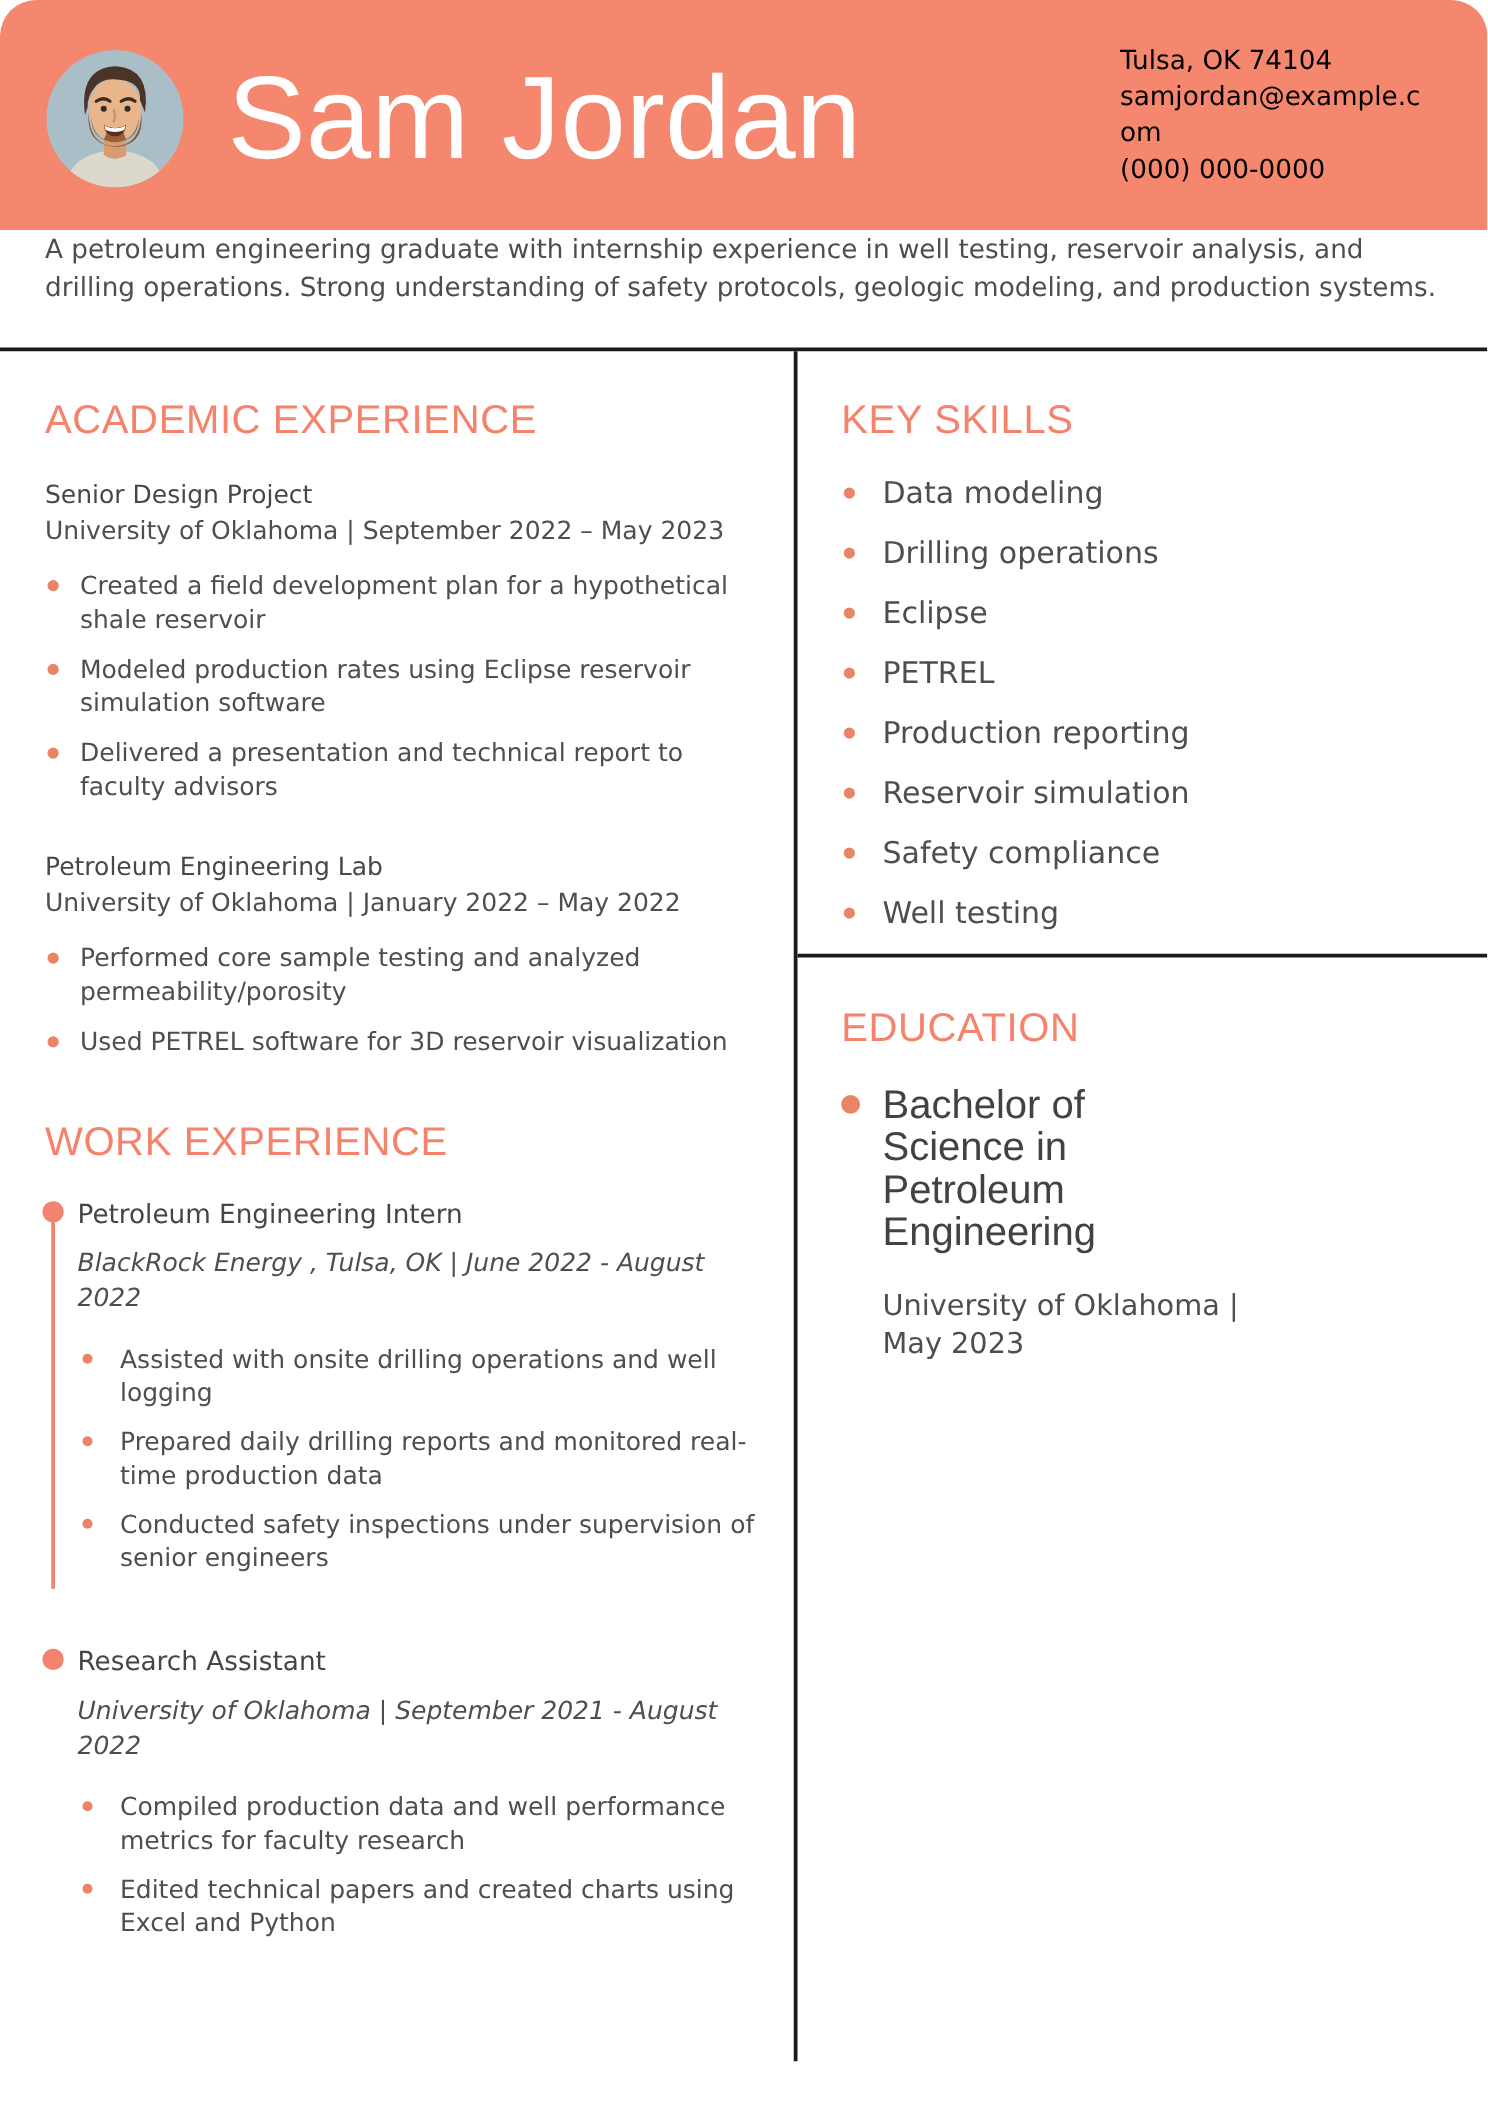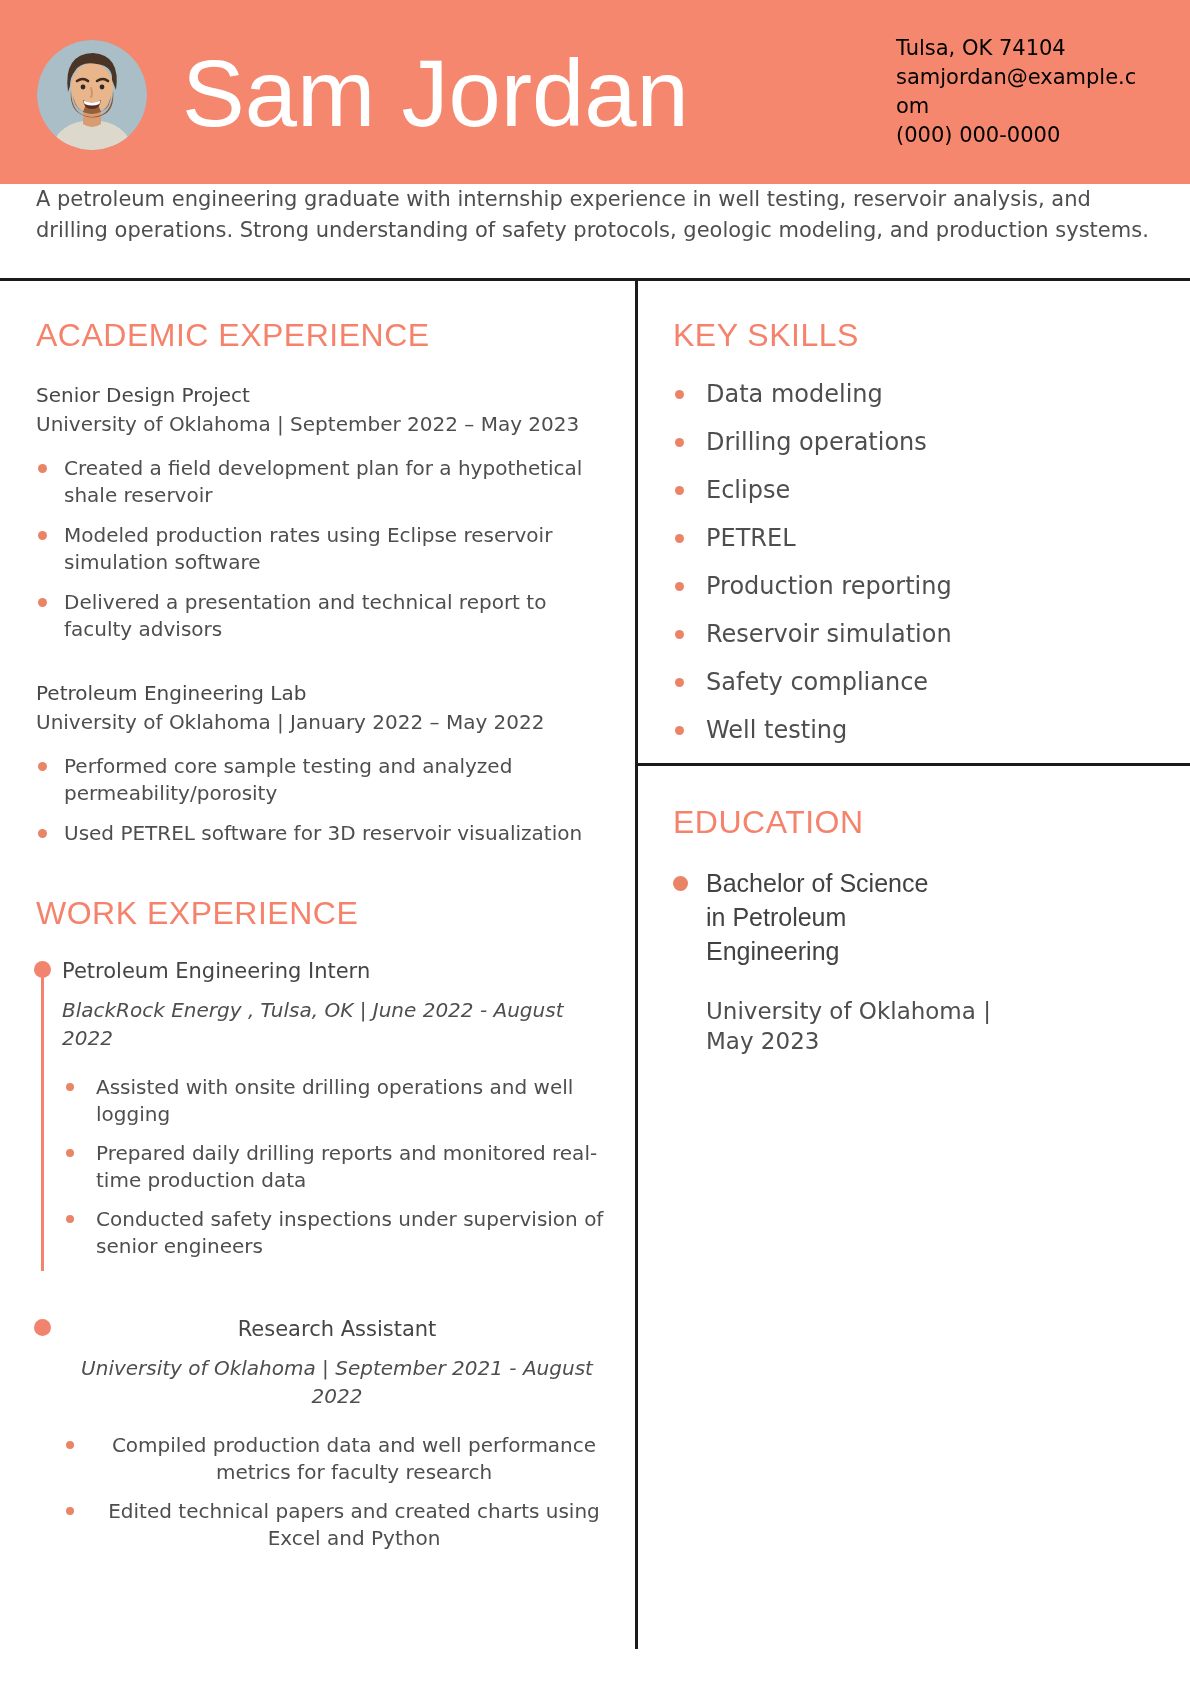--- a/index.html
+++ b/index.html
@@ -1,20 +1,21 @@
 <!DOCTYPE html>
 <html><head>
 <meta charset="utf-8">
 <style>
   * { margin:0; padding:0; box-sizing:border-box; }
   html,body { background:#ffffff; }
   .page {
     position:relative; width:1190px; height:1684px; margin:0 auto;
     background:#ffffff; font-family:"DejaVu Sans", sans-serif; color:#4e4e4e;
     overflow:hidden;
+    border-radius:29px;
   }
 
   
   .header {
     height:184px; background:#f5876e; display:flex; align-items:center;
     position:relative;
   }
   .photo {
     width:110px; height:110px; border-radius:50%; overflow:hidden;
     margin-left:37px; flex:0 0 auto; margin-top:6px;
@@ -65,21 +66,21 @@
     border-radius:50%; background:#ea8467;
   }
 
   
   .timeline { position:relative; margin-top:24px; }
   .rail {
     position:absolute; left:5px; top:12px; width:3px; height:302px;
     background:#f2836e;
   }
   .job { position:relative; padding-left:26px; }
-  .job + .job { margin-top:55px;text-align:center; }
+  .job + .job { margin-top:55px; }
   .job-dot {
     position:absolute; left:-2px; top:4px; width:17px; height:17px;
     border-radius:50%; background:#f2836e;
   }
   .job-title { font-size:21px; line-height:29px; color:#454545; }
   .job-subtitle { font-style:italic; font-size:20px; line-height:28px; color:#4e4e4e; margin-top:10px; }
   .job ul.dotlist { margin-top:22px; }
   .job ul.dotlist li { padding-left:30px; margin-left:4px; margin-bottom:12px; }
   .job ul.dotlist li::before { left:0; width:8px; height:8px; }
 
@@ -96,21 +97,21 @@
 
   .hr-right { height:3px; background:#1b1b1b; margin:18px -28px 0 -35px; }
 
   
   .edu-item { position:relative; padding-left:33px; margin-top:24px; }
   .edu-dot {
     position:absolute; left:0; top:10px; width:15px; height:15px;
     border-radius:50%; background:#ea8467;
   }
   .edu-degree {
-    font-family:"Liberation Sans", sans-serif; font-size:25px; line-height:34px;
+    font-family:"Liberation Sans", sans-serif; font-size:32px; line-height:34px;
     color:#424242; max-width:245px;
   }
   .edu-detail { font-size:23px; line-height:30px; color:#4e4e4e; margin-top:28px; max-width:310px; }
 </style>
 </head>
 <body>
 
 <div class="page">
 
   <div class="header">

